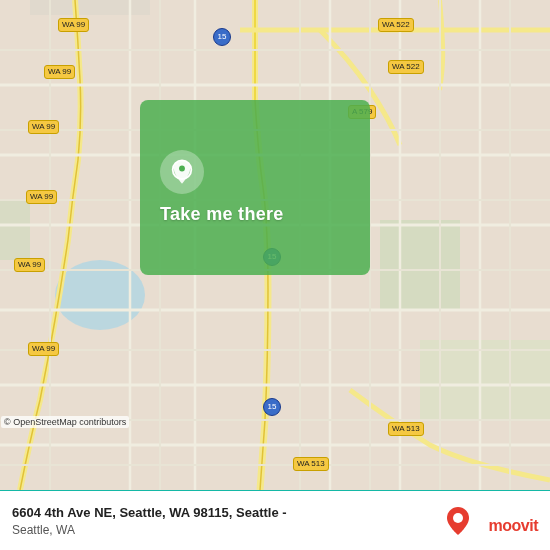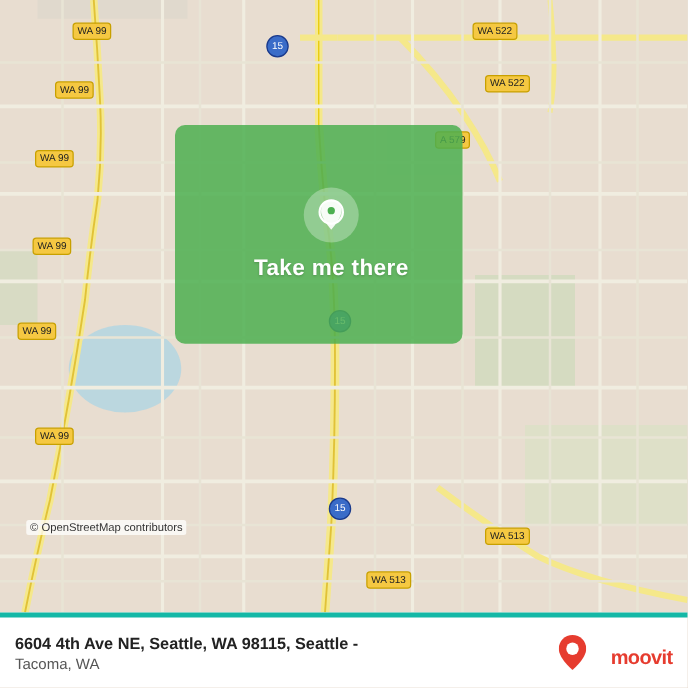--- a/index.html
+++ b/index.html
@@ -32,21 +32,21 @@
     .green-overlay {
       position: absolute;
       top: 100px;
       left: 140px;
       width: 230px;
       height: 175px;
       background-color: rgba(76, 175, 80, 0.85);
       border-radius: 8px;
       display: flex;
       flex-direction: column;
-      align-items: center;
+      align-items: flex-start;
       justify-content: center;
       gap: 10px;
       padding-left: 20px;
     }
 
     .location-pin {
       width: 44px;
       height: 44px;
       position: relative;
       display: flex;
@@ -81,21 +81,21 @@
     }
 
     
     .info-bar {
       width: 550px;
       height: 60px;
       background: white;
       display: flex;
       align-items: center;
       padding: 8px 12px;
-      border-top: 4px solid #14b8a6;
+      border-top: 1px solid #14b8a6;
       position: relative;
     }
 
     .info-text {
       flex: 1;
     }
 
     .address-line {
       font-size: 13px;
       font-weight: 600;
@@ -118,21 +118,21 @@
     .moovit-text {
       font-size: 16px;
       font-weight: 700;
       color: #e63c2f;
       letter-spacing: -0.5px;
     }
 
     .osm-credit {
       position: absolute;
       bottom: 62px;
-      left: 21px;
+      left: 1px;
       font-size: 9px;
       color: #333;
       background: rgba(255,255,255,0.75);
       padding: 1px 3px;
       border-radius: 2px;
     }
 
     
     .road-badge {
       position: absolute;
@@ -243,21 +243,21 @@
   </div>
 
   <div class="osm-credit">
     <span>© OpenStreetMap contributors</span>
   </div>
 </div>
 
 <div class="info-bar">
   <div class="info-text">
     <div class="address-line">6604 4th Ave NE, Seattle, WA 98115, Seattle -</div>
-    <div class="city-line">Tacoma, WA</div>
+    <div class="city-line">Seattle, WA</div>
   </div>
   <div class="moovit-logo">
     <svg width="22" height="28" viewBox="0 0 22 28" xmlns="http://www.w3.org/2000/svg">
       <path d="M11 0C4.9 0 0 4.9 0 11c0 7.7 11 17 11 17s11-9.3 11-17C22 4.9 17.1 0 11 0z" fill="#e63c2f"></path>
       <circle cx="11" cy="11" r="5" fill="white"></circle>
     </svg>
     <span class="moovit-text">moovit</span>
   </div>
 </div>
 

